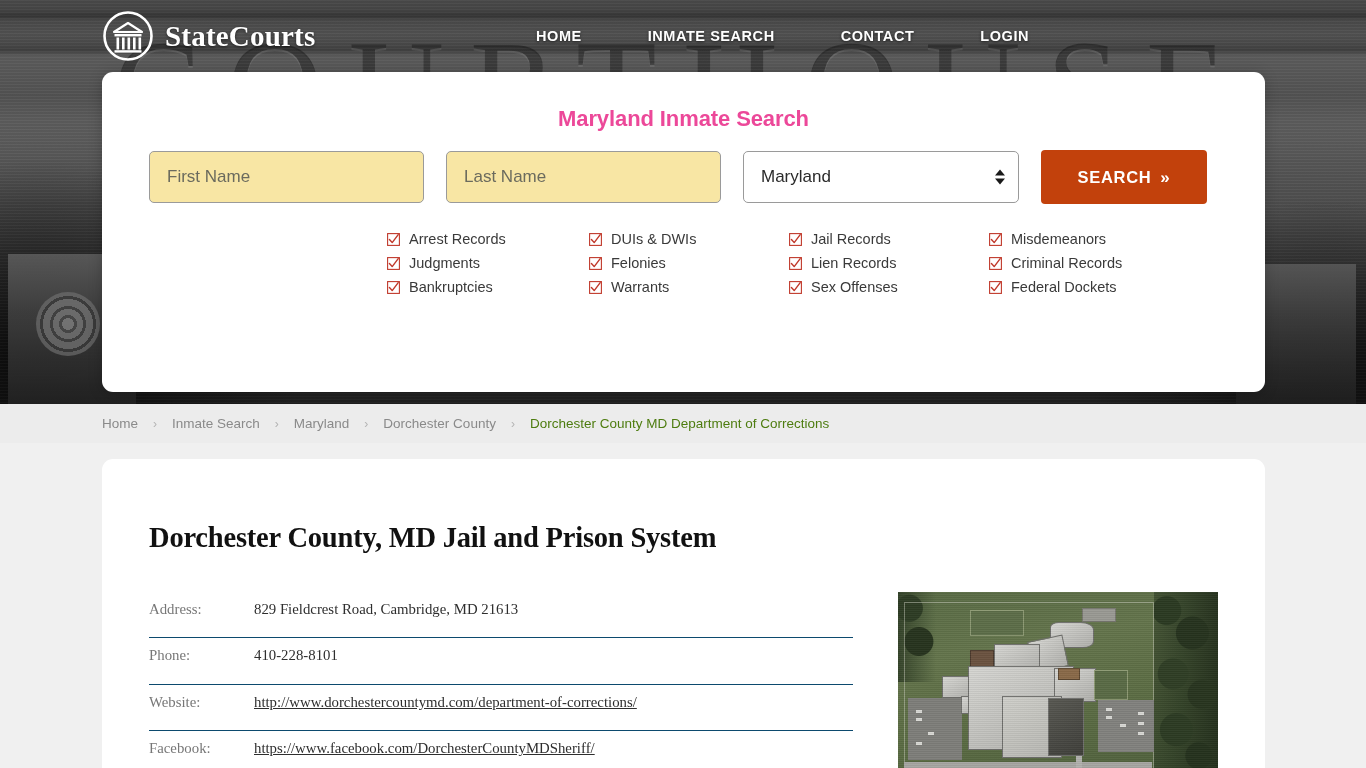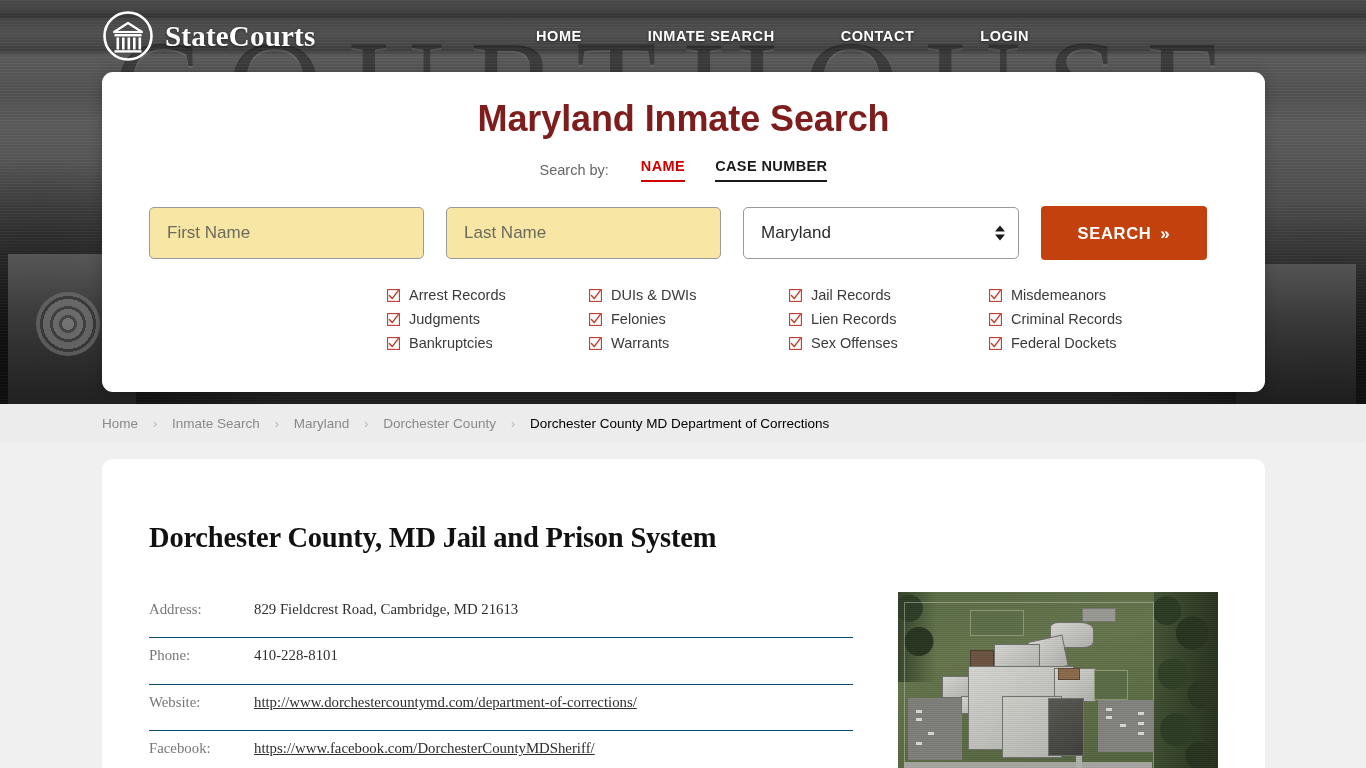--- a/index.html
+++ b/index.html
@@ -179,25 +179,26 @@
     height: 320px;
     background: #ffffff;
     border-radius: 11px;
     z-index: 4;
     box-shadow: 0 2px 14px rgba(0,0,0,0.22);
     padding-top: 26px;
   }
 
   .search-title {
     text-align: center;
-    font-size: 36px;
+    font-size: 22px;
     font-weight: 700;
-    color: #7f1d1d;
+    color: #ec4899;
     letter-spacing: -0.1px;
     margin-bottom: 18px;
+    margin-top: 8px;
   }
 
   .searchby-row {
     display: flex;
     align-items: center;
     justify-content: center;
     gap: 0;
     margin-bottom: 24px;
   }
   .searchby-label {
@@ -342,21 +343,21 @@
     align-items: center;
     margin-left: 102px;
     gap: 0;
     font-size: 13.5px;
   }
   .crumb {
     color: #8a8a8a;
     text-decoration: none;
     white-space: nowrap;
   }
-  .crumb.current { color: #000000; }
+  .crumb.current { color: #4d7c0f; }
   .crumb-sep {
     color: #b4b4b4;
     font-size: 12px;
     padding: 0 15px;
     user-select: none;
   }
 
   
   .page-body {
     position: absolute;
@@ -544,25 +545,20 @@
       <a href="#">HOME</a>
       <a href="#">INMATE SEARCH</a>
       <a href="#">CONTACT</a>
       <a href="#">LOGIN</a>
     </nav>
   </div>
 
   <div class="search-card">
     <h1 class="search-title">Maryland Inmate Search</h1>
 
-    <div class="searchby-row">
-      <span class="searchby-label">Search by:</span>
-      <a href="#" class="tab active">NAME</a>
-      <a href="#" class="tab inactive">CASE NUMBER</a>
-    </div>
 
     <div class="form-row">
       <input class="field first" type="text" placeholder="First Name" style="">
       <input class="field last" type="text" placeholder="Last Name" style="">
 
       <div class="select-wrap">
         <div class="select-box">
           <span>Maryland</span>
         </div>
         <span class="select-chevrons">

